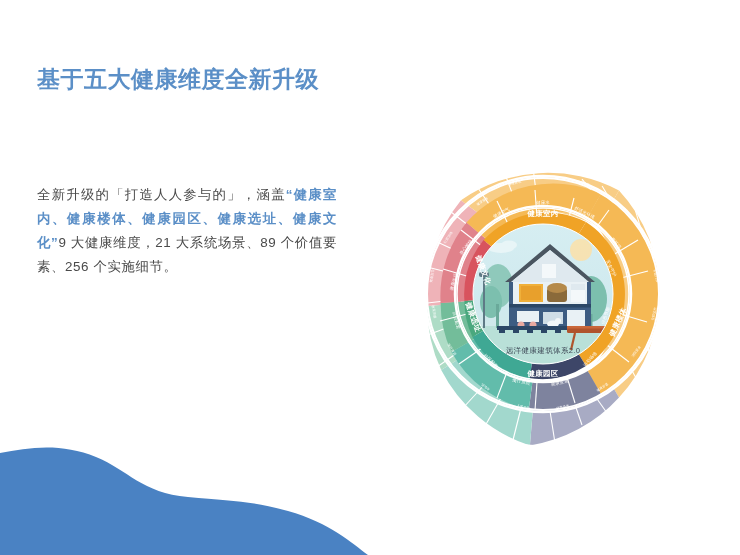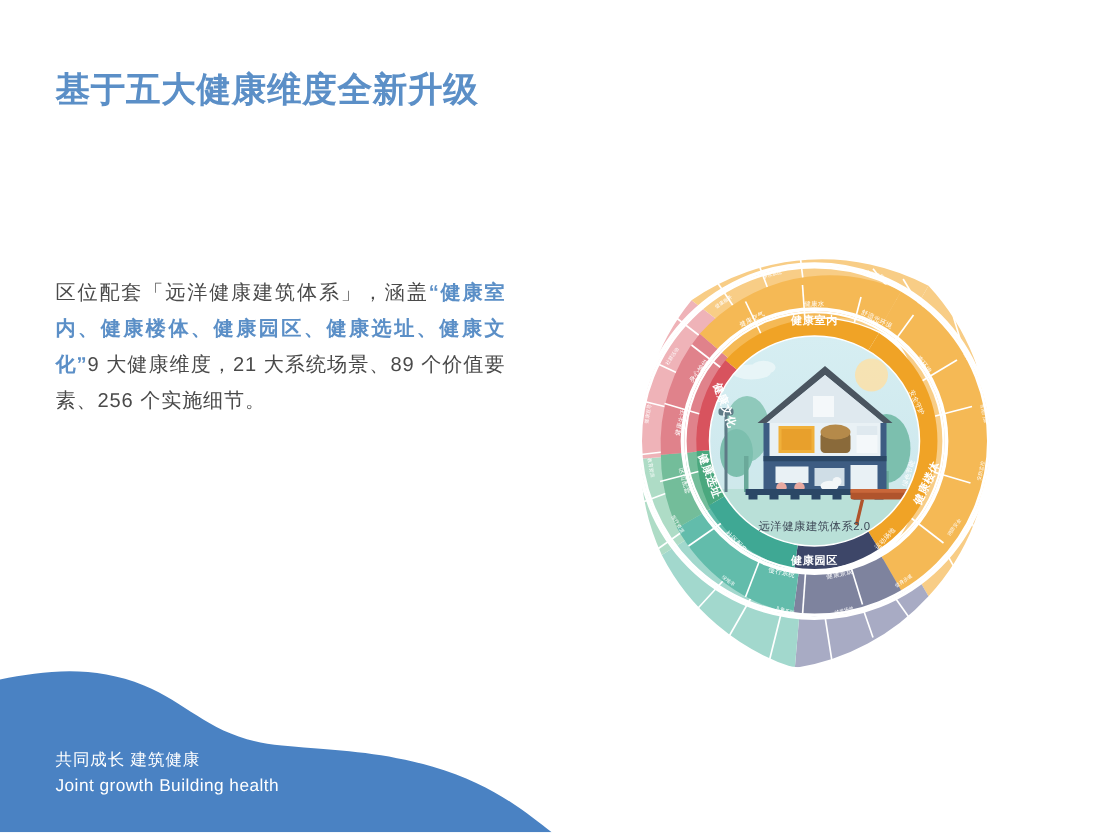--- a/index.html
+++ b/index.html
@@ -13,21 +13,21 @@
   #slide {
     position: relative;
     width: 740px; height: 555px;
     background: #ffffff;
     overflow: hidden;
   }
 
   
   #title-block {
     position: absolute;
-    left: 37px; top: 44px;
+    left: 37px; top: 64px;
     width: 430px;
   }
   .title-line {
     font-size: 23px;
     font-weight: bold;
     color: #5b8fc7;
     letter-spacing: 0.5px;
     line-height: 31px;
     white-space: nowrap;
   }
@@ -92,21 +92,21 @@
 </style>
 </head>
 <body>
 
 <div id="slide">
 
   <div id="title-block">
     <div class="title-line">基于五大健康维度全新升级</div>
   </div>
 
-  <div id="body-block"><span>区位配套「远洋健康建筑体系」，涵盖</span><span class="hl">“健康室内、健康楼体、健康园区、健康选址、健康文化”</span><span>9 大健康维度，21 大系统场景、89 个价值要素、256 个实施细节。</span></div>
+  <div id="body-block"><span>全新升级的「打造人人参与的」，涵盖</span><span class="hl">“健康室内、健康楼体、健康园区、健康选址、健康文化”</span><span>9 大健康维度，21 大系统场景、89 个价值要素、256 个实施细节。</span></div>
 
   <div id="diagram">
     <svg viewBox="0 0 316 316" xmlns="http://www.w3.org/2000/svg">
       <defs>
         <clipPath id="centerClip">
             <circle cx="158" cy="158" r="70"></circle>
           </clipPath>
         <linearGradient id="skyGrad" x1="0" y1="0" x2="0" y2="1">
           <stop offset="0%" stop-color="#d6eef2"></stop>
           <stop offset="60%" stop-color="#cfe9ee"></stop>
@@ -307,18 +307,14 @@
       <text class="ringlabel-out" text-anchor="middle" transform="translate(98,66) rotate(-34)">健康服务</text>
       <text class="ringlabel-out" text-anchor="middle" transform="translate(130,48) rotate(-16)">净水系统</text>
     </svg>
   </div>
 
   <svg id="footer-wave" viewBox="0 0 470 120" preserveAspectRatio="none">
     <path d="M 0 18 C 30 12, 62 8, 96 22 C 128 35, 142 58, 188 62 C 232 66, 252 66, 288 76
              C 330 88, 352 108, 368 120 L 0 120 Z" fill="#4a82c3"></path>
   </svg>
 
-  <div id="footer-text">
-    <div id="footer-cn">共同成长 建筑健康</div>
-    <div id="footer-en">Joint growth Building health</div>
-  </div>
 
 </div>
 
 </body></html>

